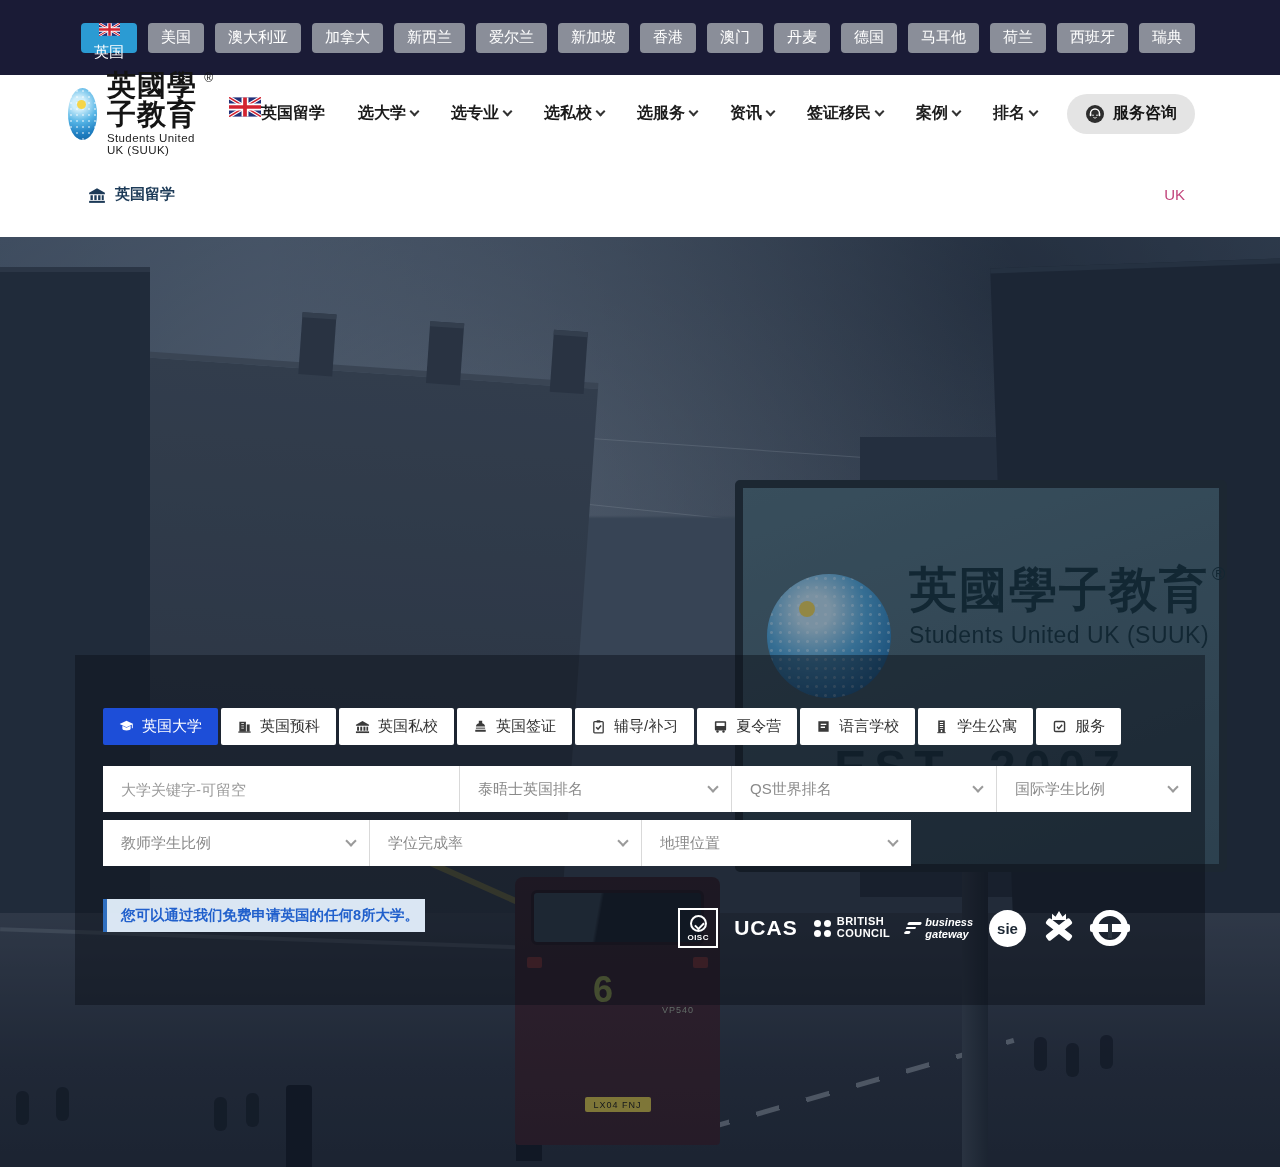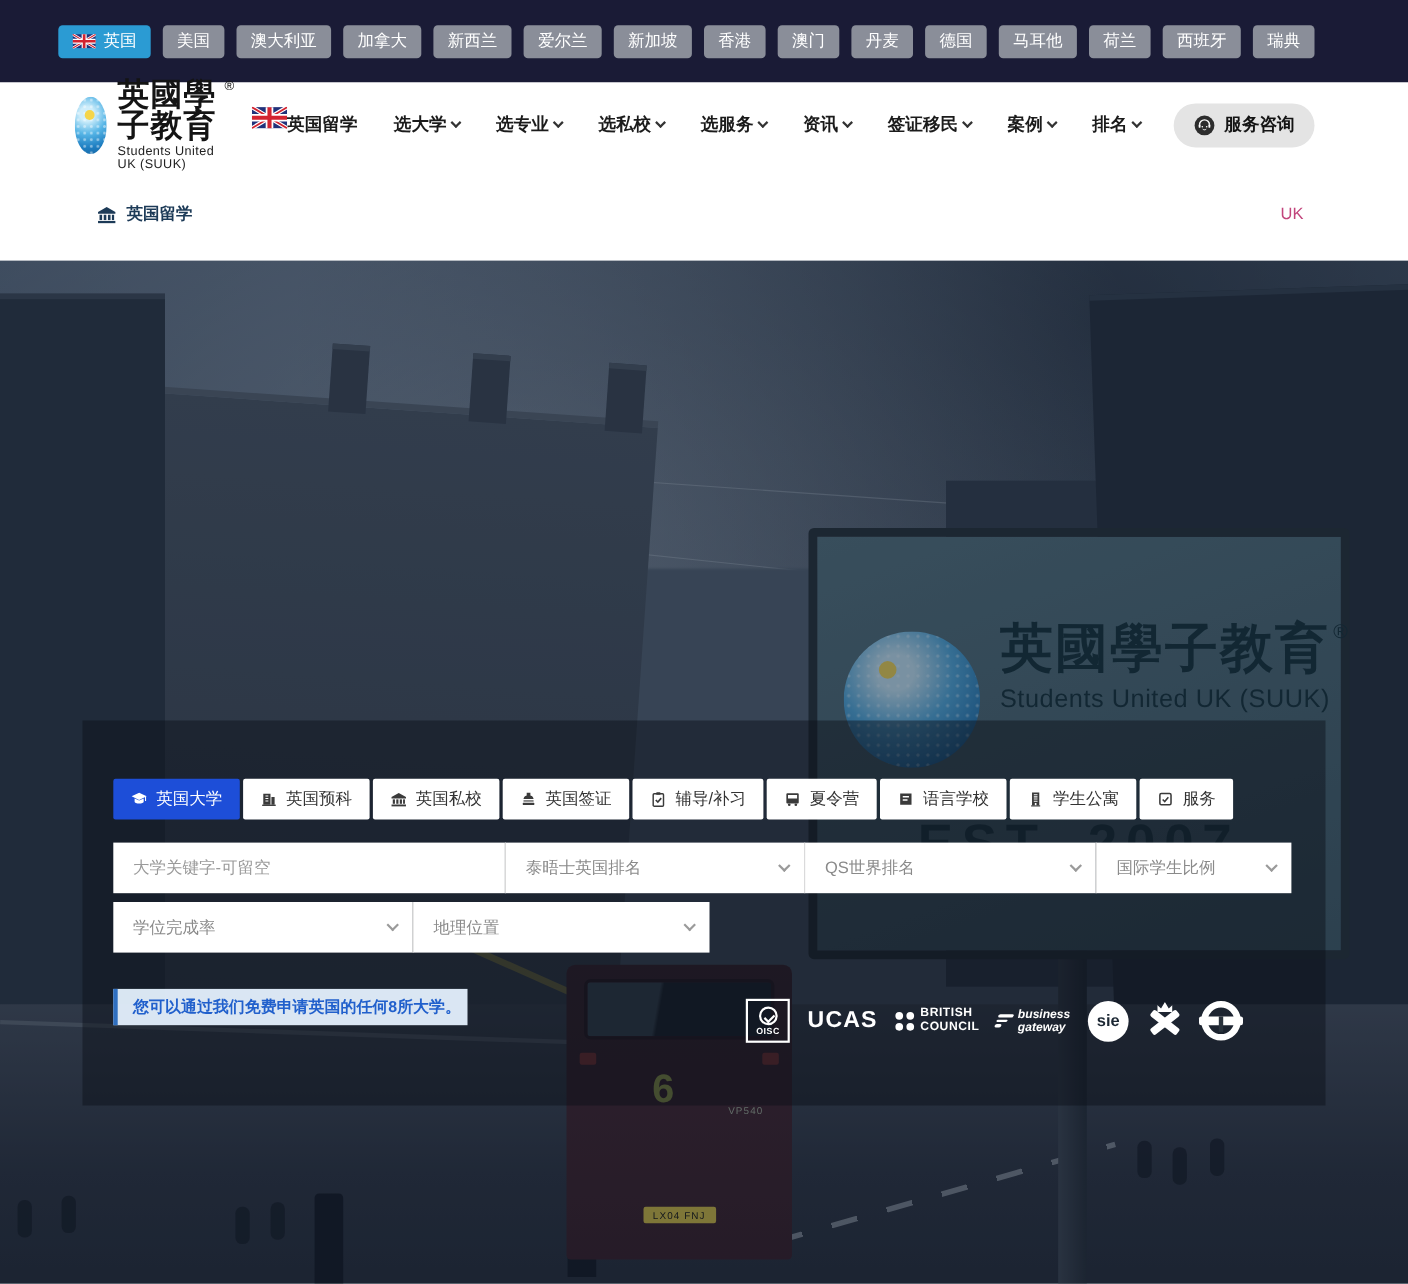--- a/index.html
+++ b/index.html
@@ -3,21 +3,21 @@
 <meta charset="utf-8">
 <title>英國學子教育 Students United UK (SUUK)</title>
 <style>
   * { margin:0; padding:0; box-sizing:border-box; }
   body { font-family:"Liberation Sans","DejaVu Sans",sans-serif; background:#fff; }
   .page { width:1280px; height:1167px; position:relative; overflow:hidden; background:#fff; }
 
   
   .topbar { height:75px; background:#1a1b36; display:flex; align-items:center; justify-content:flex-end; padding-right:85px; gap:11px; }
   .country { height:30px; padding:0 13px; border-radius:4px; background:#8a8e99; color:#fff; font-size:15px; display:flex; align-items:center; gap:7px; cursor:pointer; white-space:nowrap; }
-  .country.active { background:#2b9bd3; }
+  .country.active { background:#2b9bd3;flex-direction:column; }
   .country .flag svg { display:block; width:21px; height:13px; }
 
   
   .header { height:77px; background:#fff; display:flex; align-items:center; padding:0 85px 0 68px; }
   .logo { display:flex; align-items:center; gap:10px; }
   .logo-globe { width:52px; height:52px; border-radius:50%;
     background-image:radial-gradient(rgba(255,255,255,.45) 1px, transparent 1.5px),
       radial-gradient(circle at 38% 30%, #cfeefb 0 16%, #56b5e6 45%, #1f7fc2 75%, #1463a0 100%);
     background-size:6px 6px, 100% 100%; position:relative; }
   .logo-globe::after { content:""; position:absolute; left:30%; top:24%; width:9px; height:9px; border-radius:50%; background:#f5d54a; }
@@ -442,27 +442,31 @@
           <input class="kw" type="text" placeholder="大学关键字-可留空" style="">
         </div>
         <div class="fcell sel" style="width:272px;">
           <span class="sel-label">泰晤士英国排名</span>
           <span class="chev"></span>
         </div>
         <div class="fcell sel" style="width:265px;">
           <span class="sel-label">QS世界排名</span>
           <span class="chev"></span>
         </div>
-        <div class="fcell sel" style="width:178px;">
+        <div class="fcell sel" style="width:195px;">
           <span class="sel-label">国际学生比例</span>
           <span class="chev"></span>
         </div>
       </div>
 
       <div class="frow frow2">
+        <div class="fcell sel" style="width:266px;">
+          <span class="sel-label">教师学生比例</span>
+          <span class="chev"></span>
+        </div>
         <div class="fcell sel" style="width:272px;">
           <span class="sel-label">学位完成率</span>
           <span class="chev"></span>
         </div>
         <div class="fcell sel" style="width:270px;">
           <span class="sel-label">地理位置</span>
           <span class="chev"></span>
         </div>
       </div>
 

